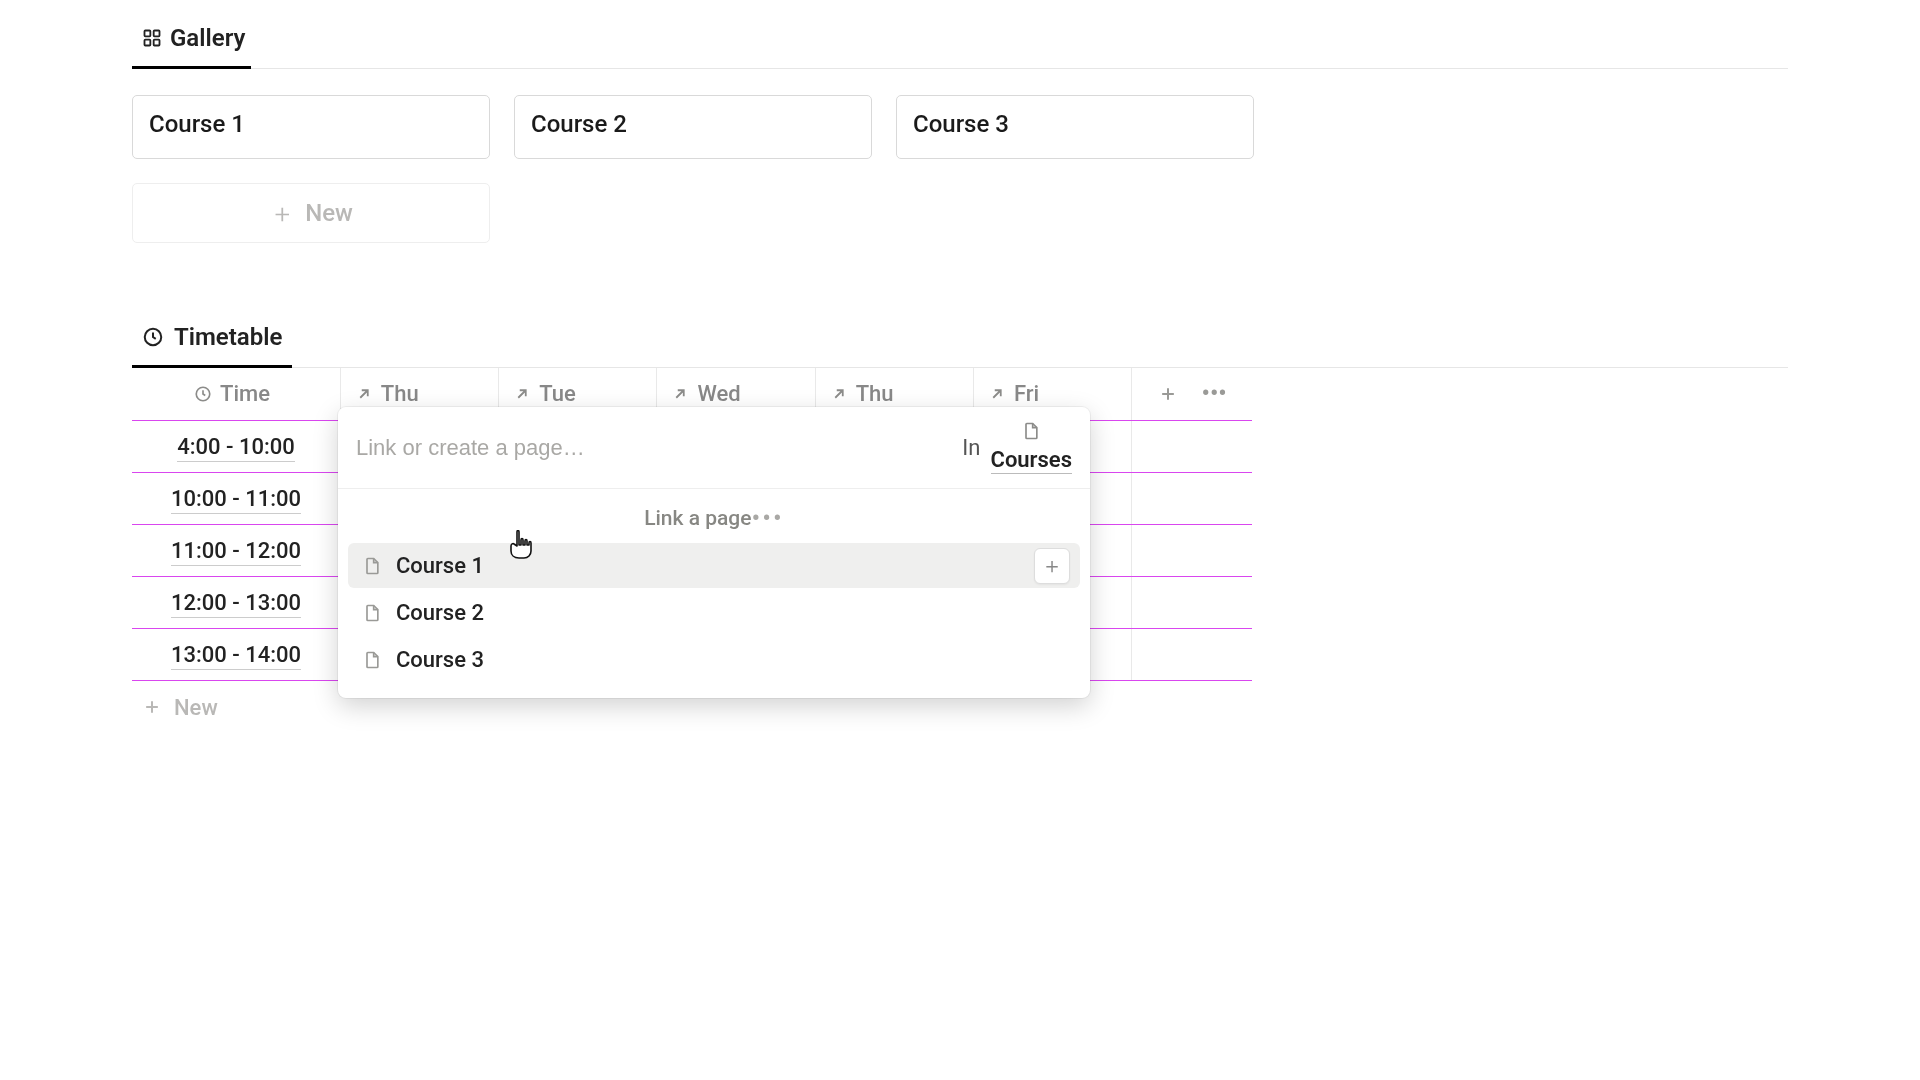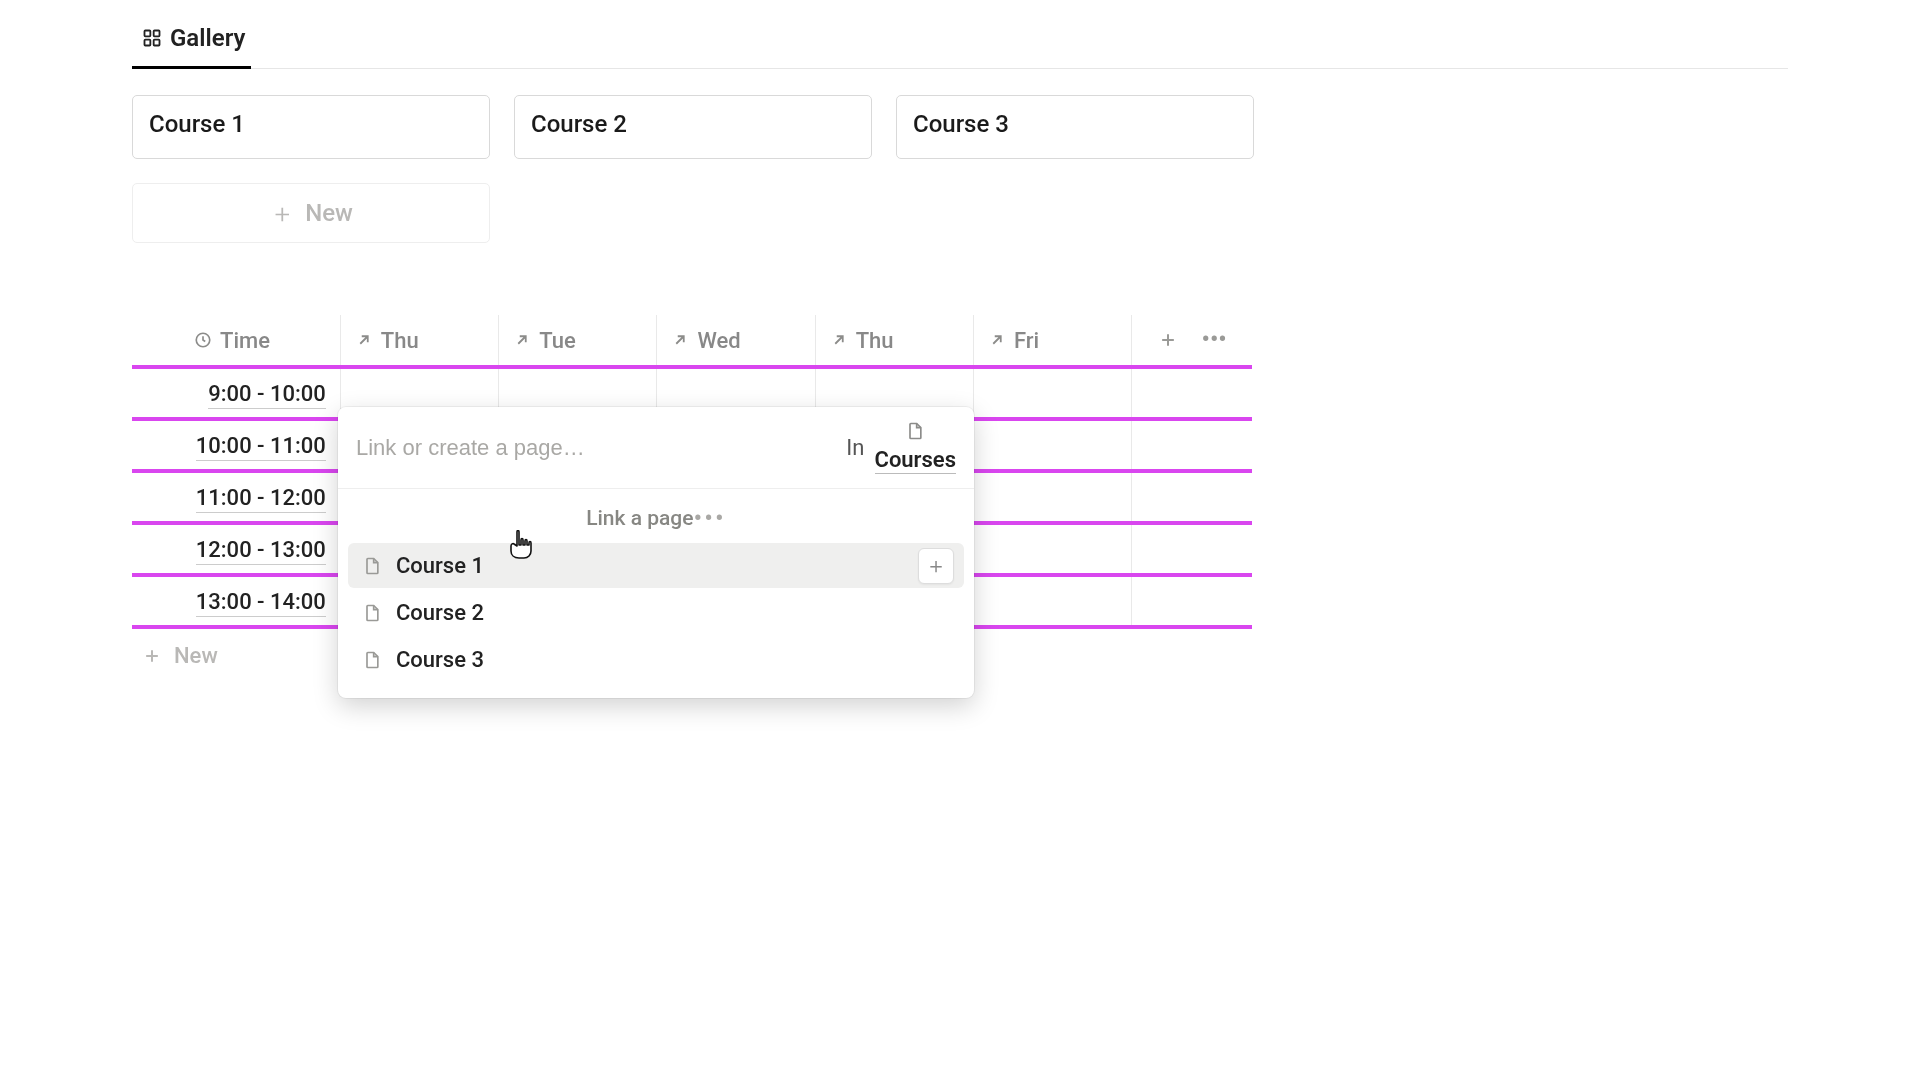--- a/index.html
+++ b/index.html
@@ -86,22 +86,22 @@
 
   
   .table {
     border-collapse: collapse;
     width: 1120px;
     margin-left: 0;
     table-layout: fixed;
   }
   .table th, .table td {
     border-right: 1px solid #e9e9e9;
-    border-bottom: 4px solid #d946ef;
-    text-align: right;
+    border-bottom: 1px solid #d946ef;
+    text-align: center;
     font-size: 22px;
     height: 52px;
     padding: 0 14px;
     font-weight: 500;
     margin-top: 20px;
   }
   .table th {
     color: #888;
     font-weight: 500;
     font-size: 22px;
@@ -121,21 +121,21 @@
     display:flex; align-items:center; gap:12px;
     color:#b9b8b6; font-size:22px; font-weight:500;
     padding: 14px 0 0 10px;
   }
 
   
   .popover {
     position: absolute;
     left: 338px;
     top: 407px;
-    width: 636px;
+    width: 752px;
     background: #fff;
     border-radius: 8px;
     box-shadow: 0 8px 26px rgba(0,0,0,0.18), 0 0 0 1px rgba(0,0,0,0.05);
     overflow: hidden;
     z-index: 50;
   }
   .pop-top {
     display:flex; align-items:center;
     padding: 14px 18px 14px 18px;
     border-bottom: 1px solid #eee;
@@ -218,20 +218,31 @@
     <div class="card">Course 1</div>
     <div class="card">Course 2</div>
     <div class="card">Course 3</div>
   </div>
   <div class="new-card">
     <span class="plus">＋</span>
     <span>New</span>
   </div>
 
   <div class="section2">
+    <div class="tabrow2">
+      <div class="tab2">
+        <span>
+          <svg width="22" height="22" viewBox="0 0 24 24" fill="none" stroke="currentColor" stroke-width="2.2">
+            <circle cx="12" cy="12" r="9"></circle>
+              <path d="M12 7v5l3 2"></path>
+          </svg>
+        </span>
+        <span>Timetable</span>
+      </div>
+    </div>
 
     <table class="table">
       <colgroup>
         <col class="col-time">
           <col class="col-day">
           <col class="col-day">
           <col class="col-day">
           <col class="col-day">
           <col class="col-day">
           <col class="col-actions">
@@ -306,21 +317,21 @@
                     <path d="M12 5v14M5 12h14"></path>
                   </svg>
               </span>
               <span style="font-size:24px;color:#9a9a97;line-height:0.4;">•••</span>
             </div>
           </th>
         </tr>
       </thead>
       <tbody>
         <tr>
-          <td class="time-cell"><span>9:00 - 10:00</span></td>
+          <td class="time-cell"><span>4:00 - 10:00</span></td>
           <td></td>
             <td></td>
             <td></td>
             <td></td>
             <td></td>
             <td style="border-right:none"></td>
         </tr>
         <tr>
           <td class="time-cell"><span>10:00 - 11:00</span></td>
           <td></td>

